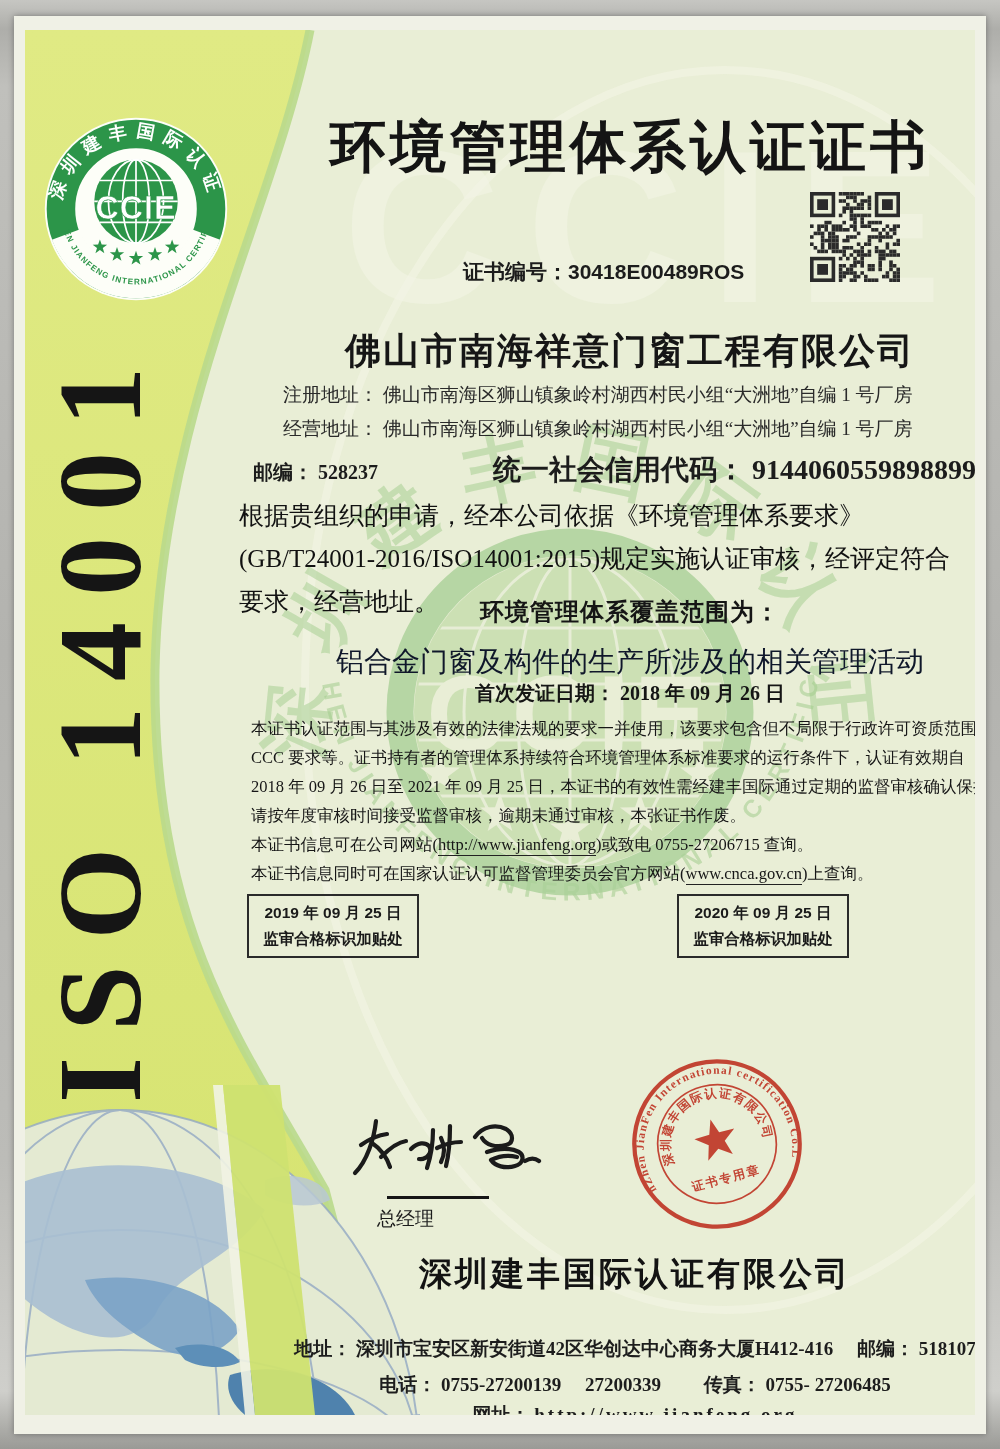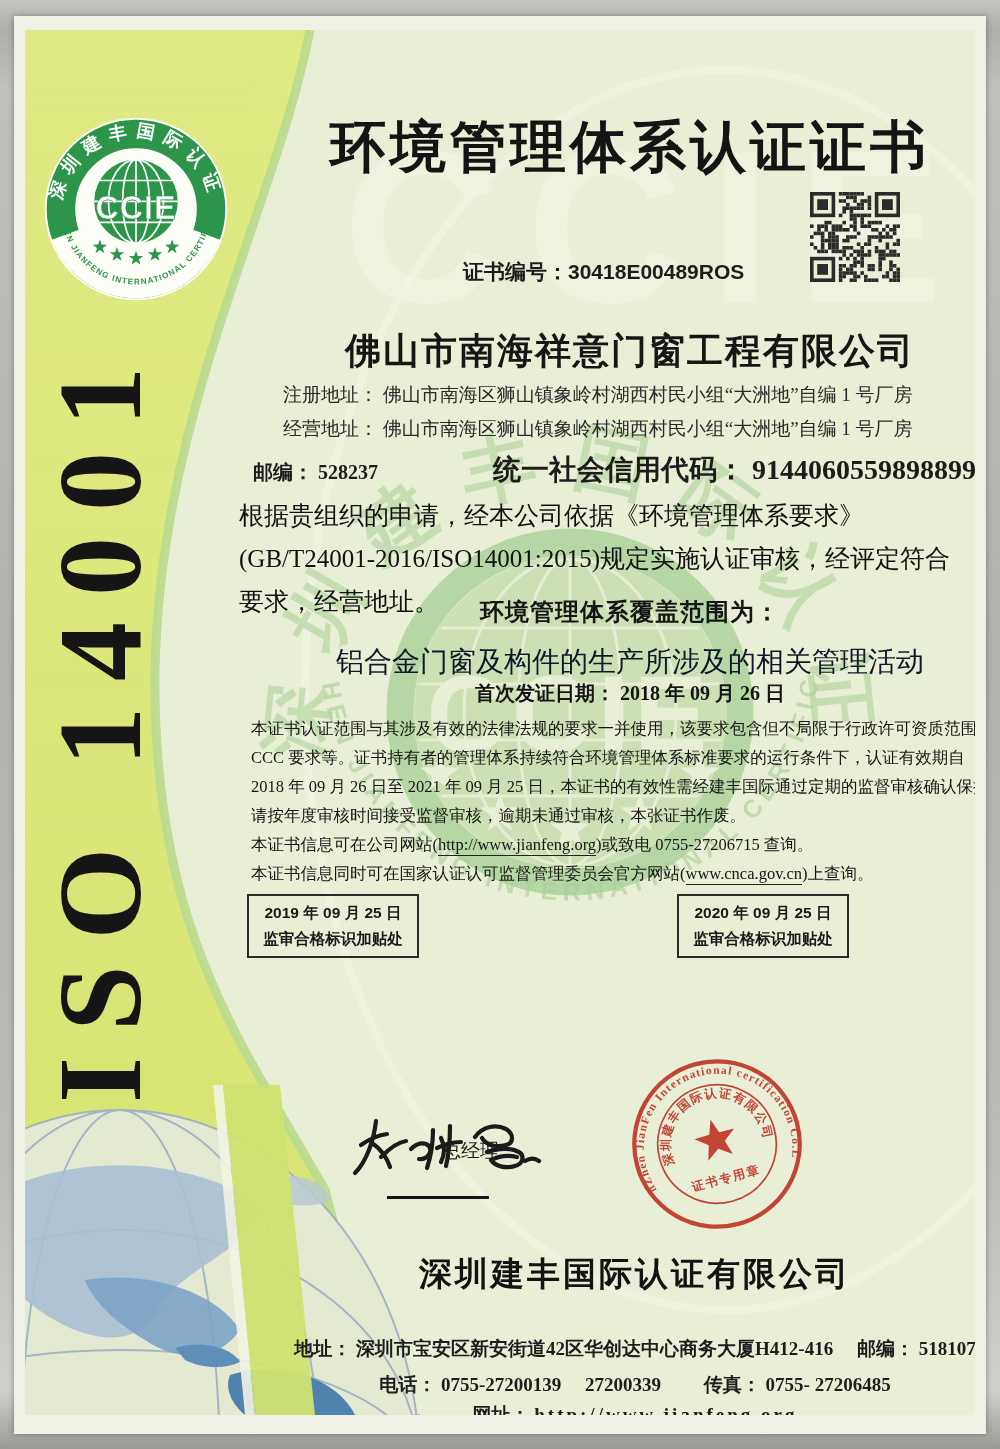--- a/index.html
+++ b/index.html
@@ -40,21 +40,21 @@
   .terms div{white-space:nowrap;}
   .terms .u{border-bottom:1.5px solid #222;padding-bottom:1px;}
   .audit-box{position:absolute;width:168px;height:60px;border:2px solid #2a2a2a;
     text-align:center;font-family:"Liberation Sans","DejaVu Sans",sans-serif;}
   .audit-box .d{font-size:15.5px;font-weight:bold;color:#1a1a1a;margin-top:7px;}
   .audit-box .l{font-size:15.5px;font-weight:bold;color:#1a1a1a;margin-top:5px;}
   .box1{left:222px;top:864px;}
   .box2{left:652px;top:864px;}
   .sig{left:322px;top:1075px;width:210px;height:90px;}
   .sig-line{left:362px;top:1166px;width:102px;height:3px;background:#161616;}
-  .sig-title{left:352px;top:1108px;width:122px;text-align:right;font-size:19px;color:#1b1b1b;}
+  .sig-title{left:352px;top:1176px;width:122px;text-align:left;font-size:19px;color:#1b1b1b;}
   .seal{left:598px;top:1020px;width:188px;height:188px;mix-blend-mode:multiply;}
   .footer-name{left:270px;top:1222px;width:680px;text-align:center;
     font-size:33px;font-weight:bold;color:#131313;letter-spacing:3px;}
   .footer-line{left:180px;width:860px;text-align:center;font-size:19px;font-weight:bold;color:#1d1d1d;}
   .f-addr{top:1306px;}
   .f-tel{top:1342px;}
   .f-web{top:1372px;}
   .f-web .url{letter-spacing:3px;}
   .logo{position:absolute;left:16px;top:84px;width:190px;height:190px;}
   .iso-wrap{position:absolute;left:-332px;top:622px;width:820px;height:140px;

